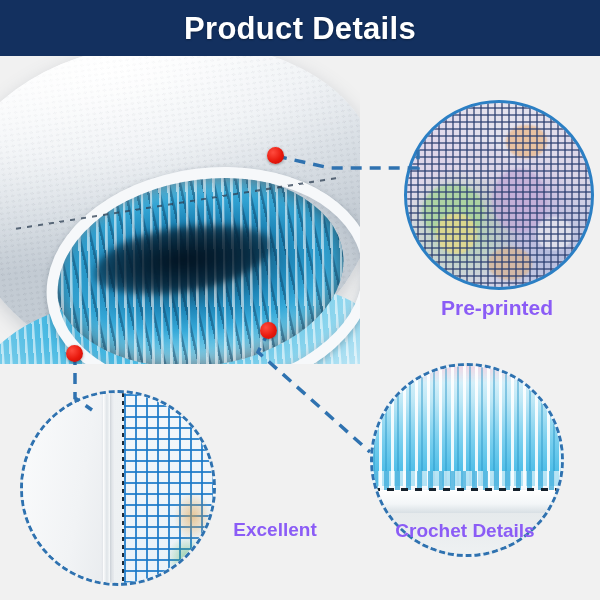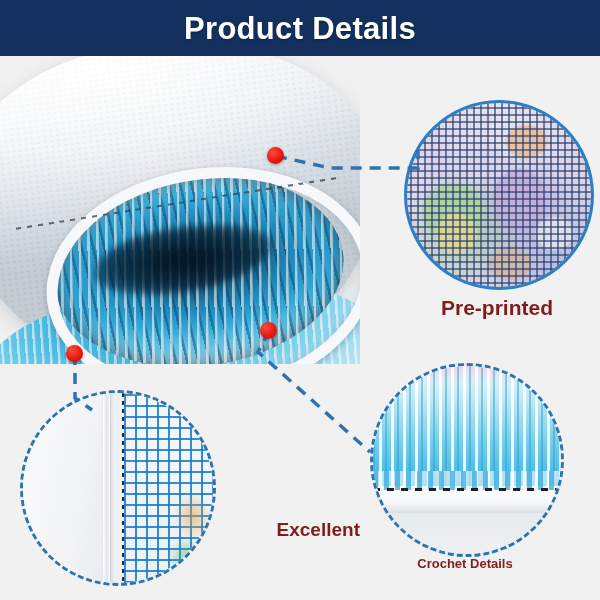--- a/index.html
+++ b/index.html
@@ -206,26 +206,26 @@
     background:linear-gradient(180deg,#ffffff 0%,#f3f6f8 60%,#d8dfe4 100%);
     box-shadow:0 2px 4px rgba(90,105,120,.3);
   }
   .crochet-floor{
     position:absolute;left:0;top:78%;width:100%;height:22%;
     background:linear-gradient(180deg,#e6eaec 0%,#eef1f2 100%);
   }
 
   
   .label{
-    position:absolute;color:#7f1d1d;font-weight:bold;
+    position:absolute;color:#8b5cf6;font-weight:bold;
     text-align:center;line-height:1.12;z-index:30;
   }
   #label-preprinted{left:404px;top:296px;width:186px;font-size:21px;}
-  #label-hemming{left:190px;top:519px;width:170px;font-size:19px;text-align:right;}
-  #label-crochet{left:370px;top:557px;width:190px;font-size:13px;}
+  #label-hemming{left:190px;top:519px;width:170px;font-size:19px;text-align:center;}
+  #label-crochet{left:370px;top:520px;width:190px;font-size:19px;}
 
   
   .dot{
     position:absolute;width:17px;height:17px;border-radius:50%;
     background:radial-gradient(circle at 35% 32%, #ff4b3e 0%, #e8190d 55%, #c00b05 100%);
     box-shadow:0 1px 3px rgba(0,0,0,.35);
     z-index:35;
   }
   #dot-preprinted{left:267px;top:147px;}
   #dot-hemming{left:66px;top:345px;}

